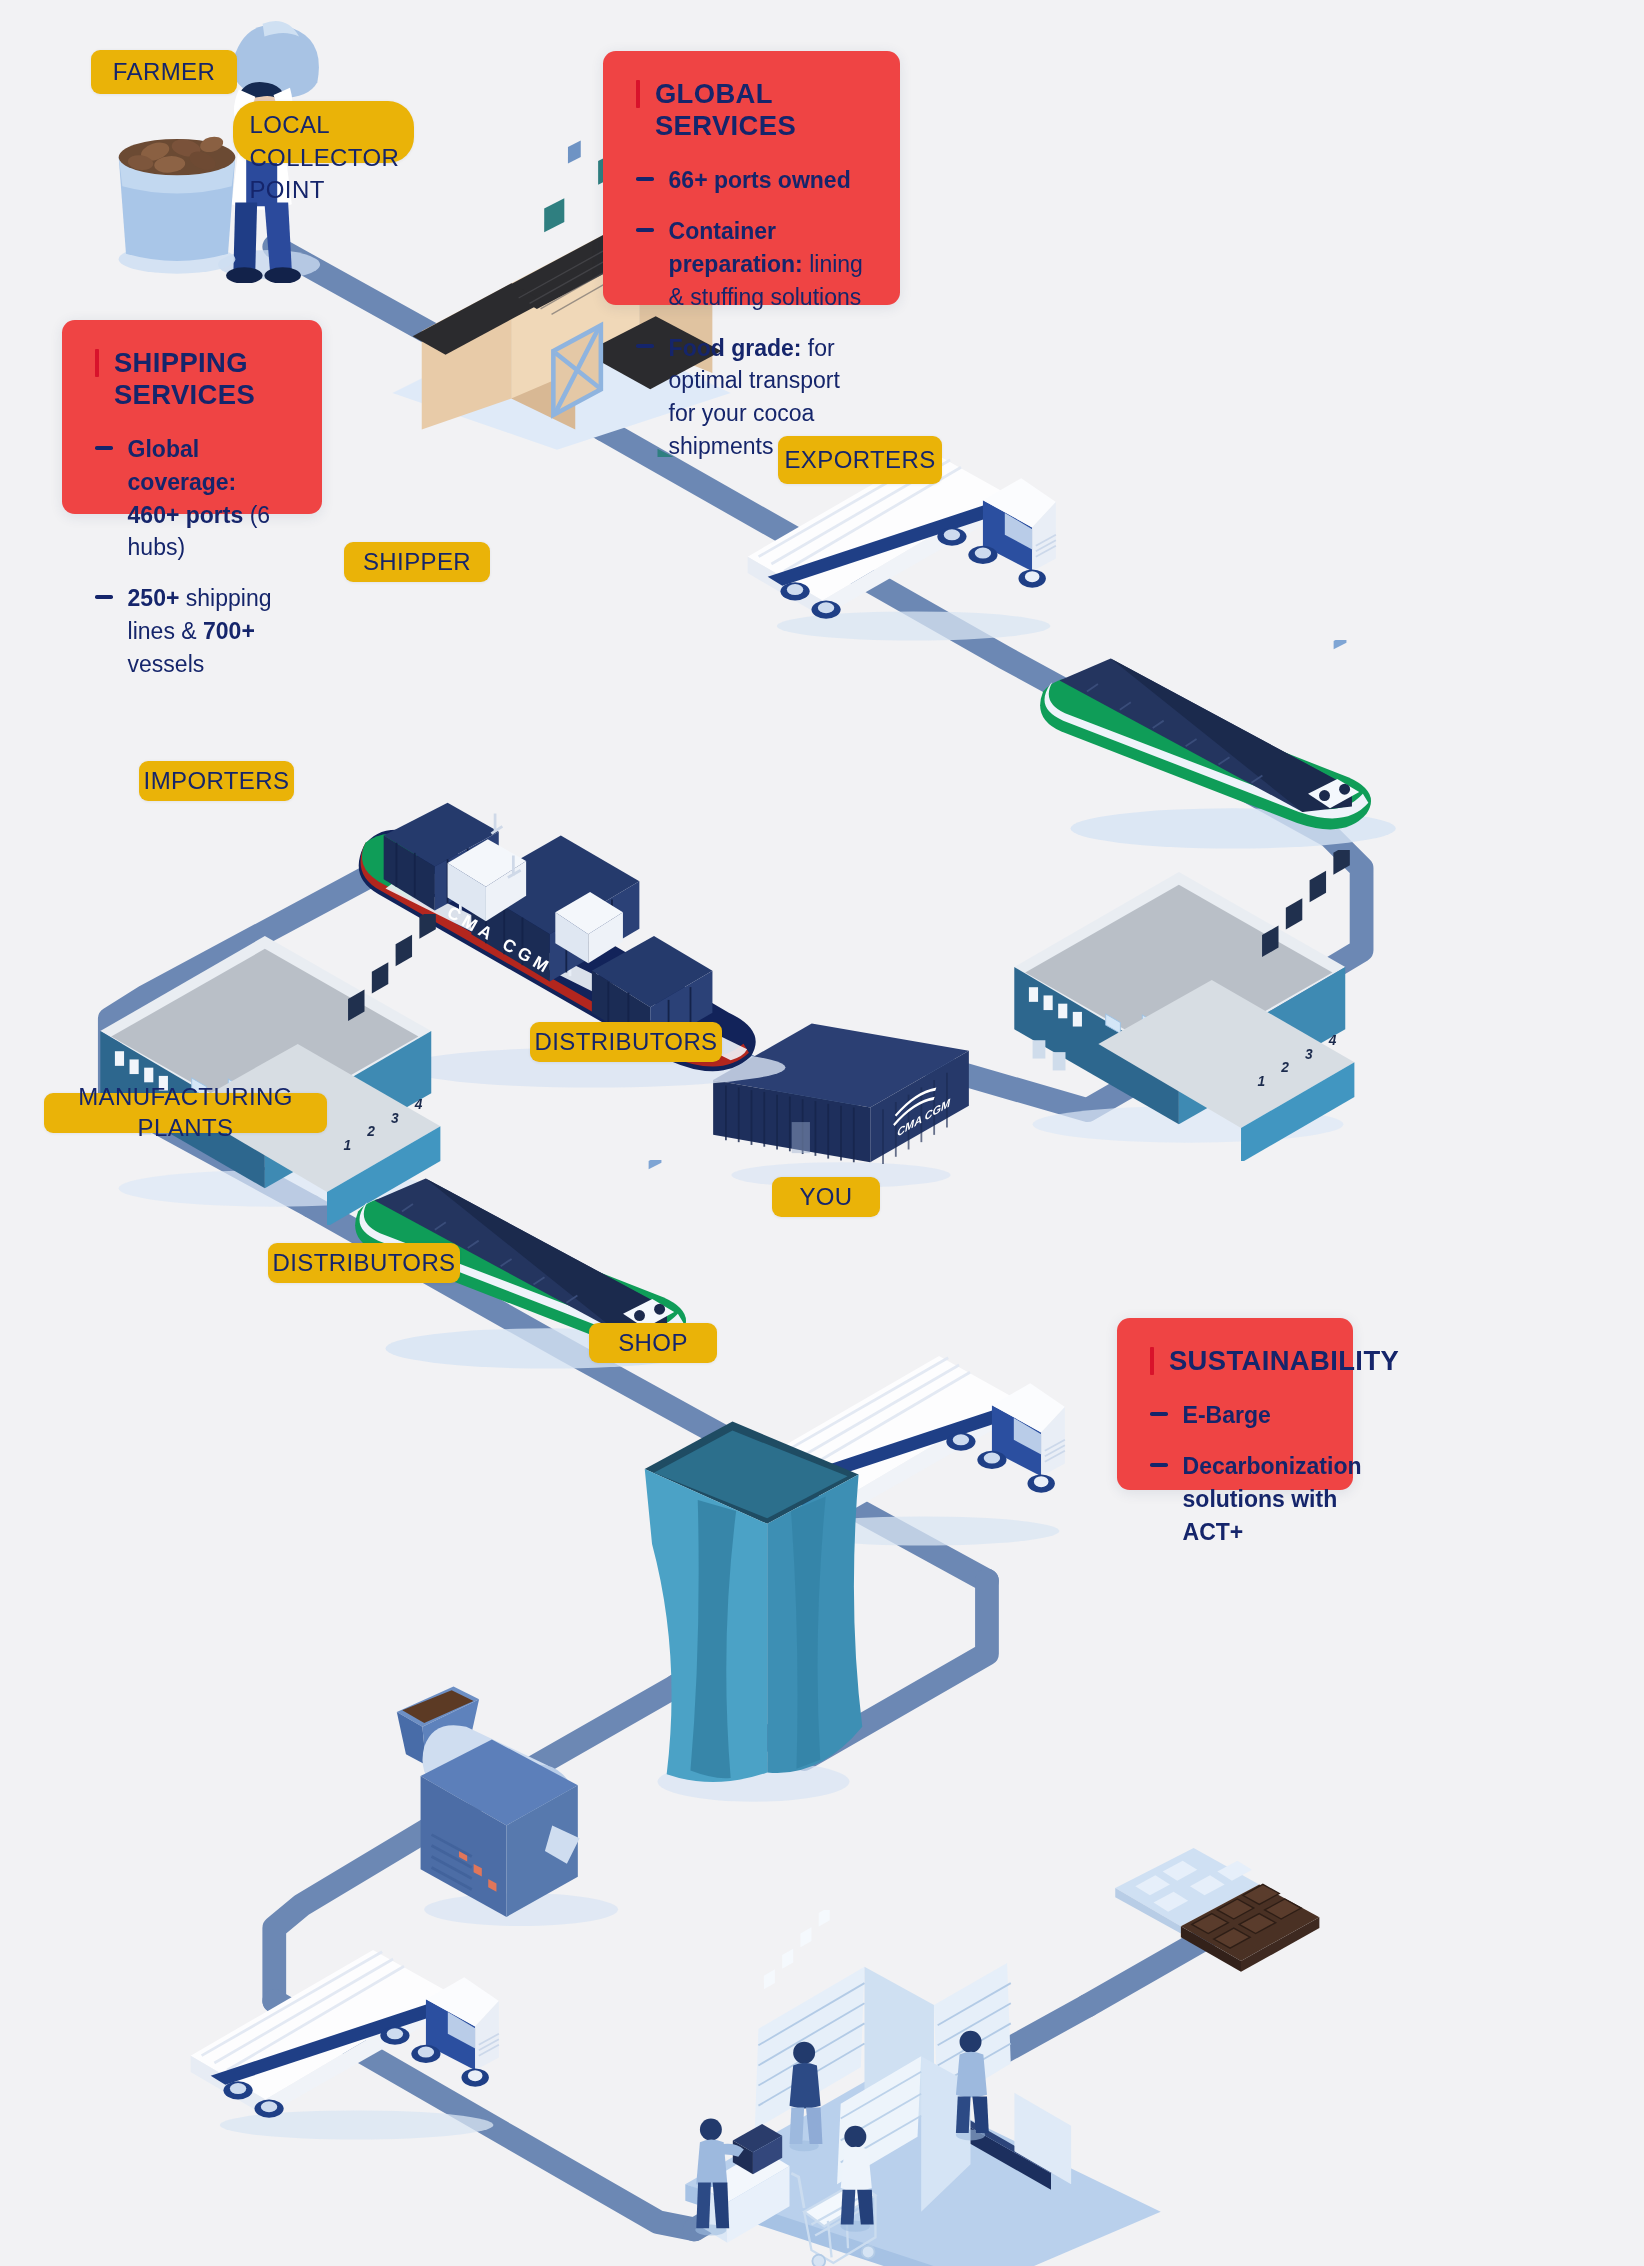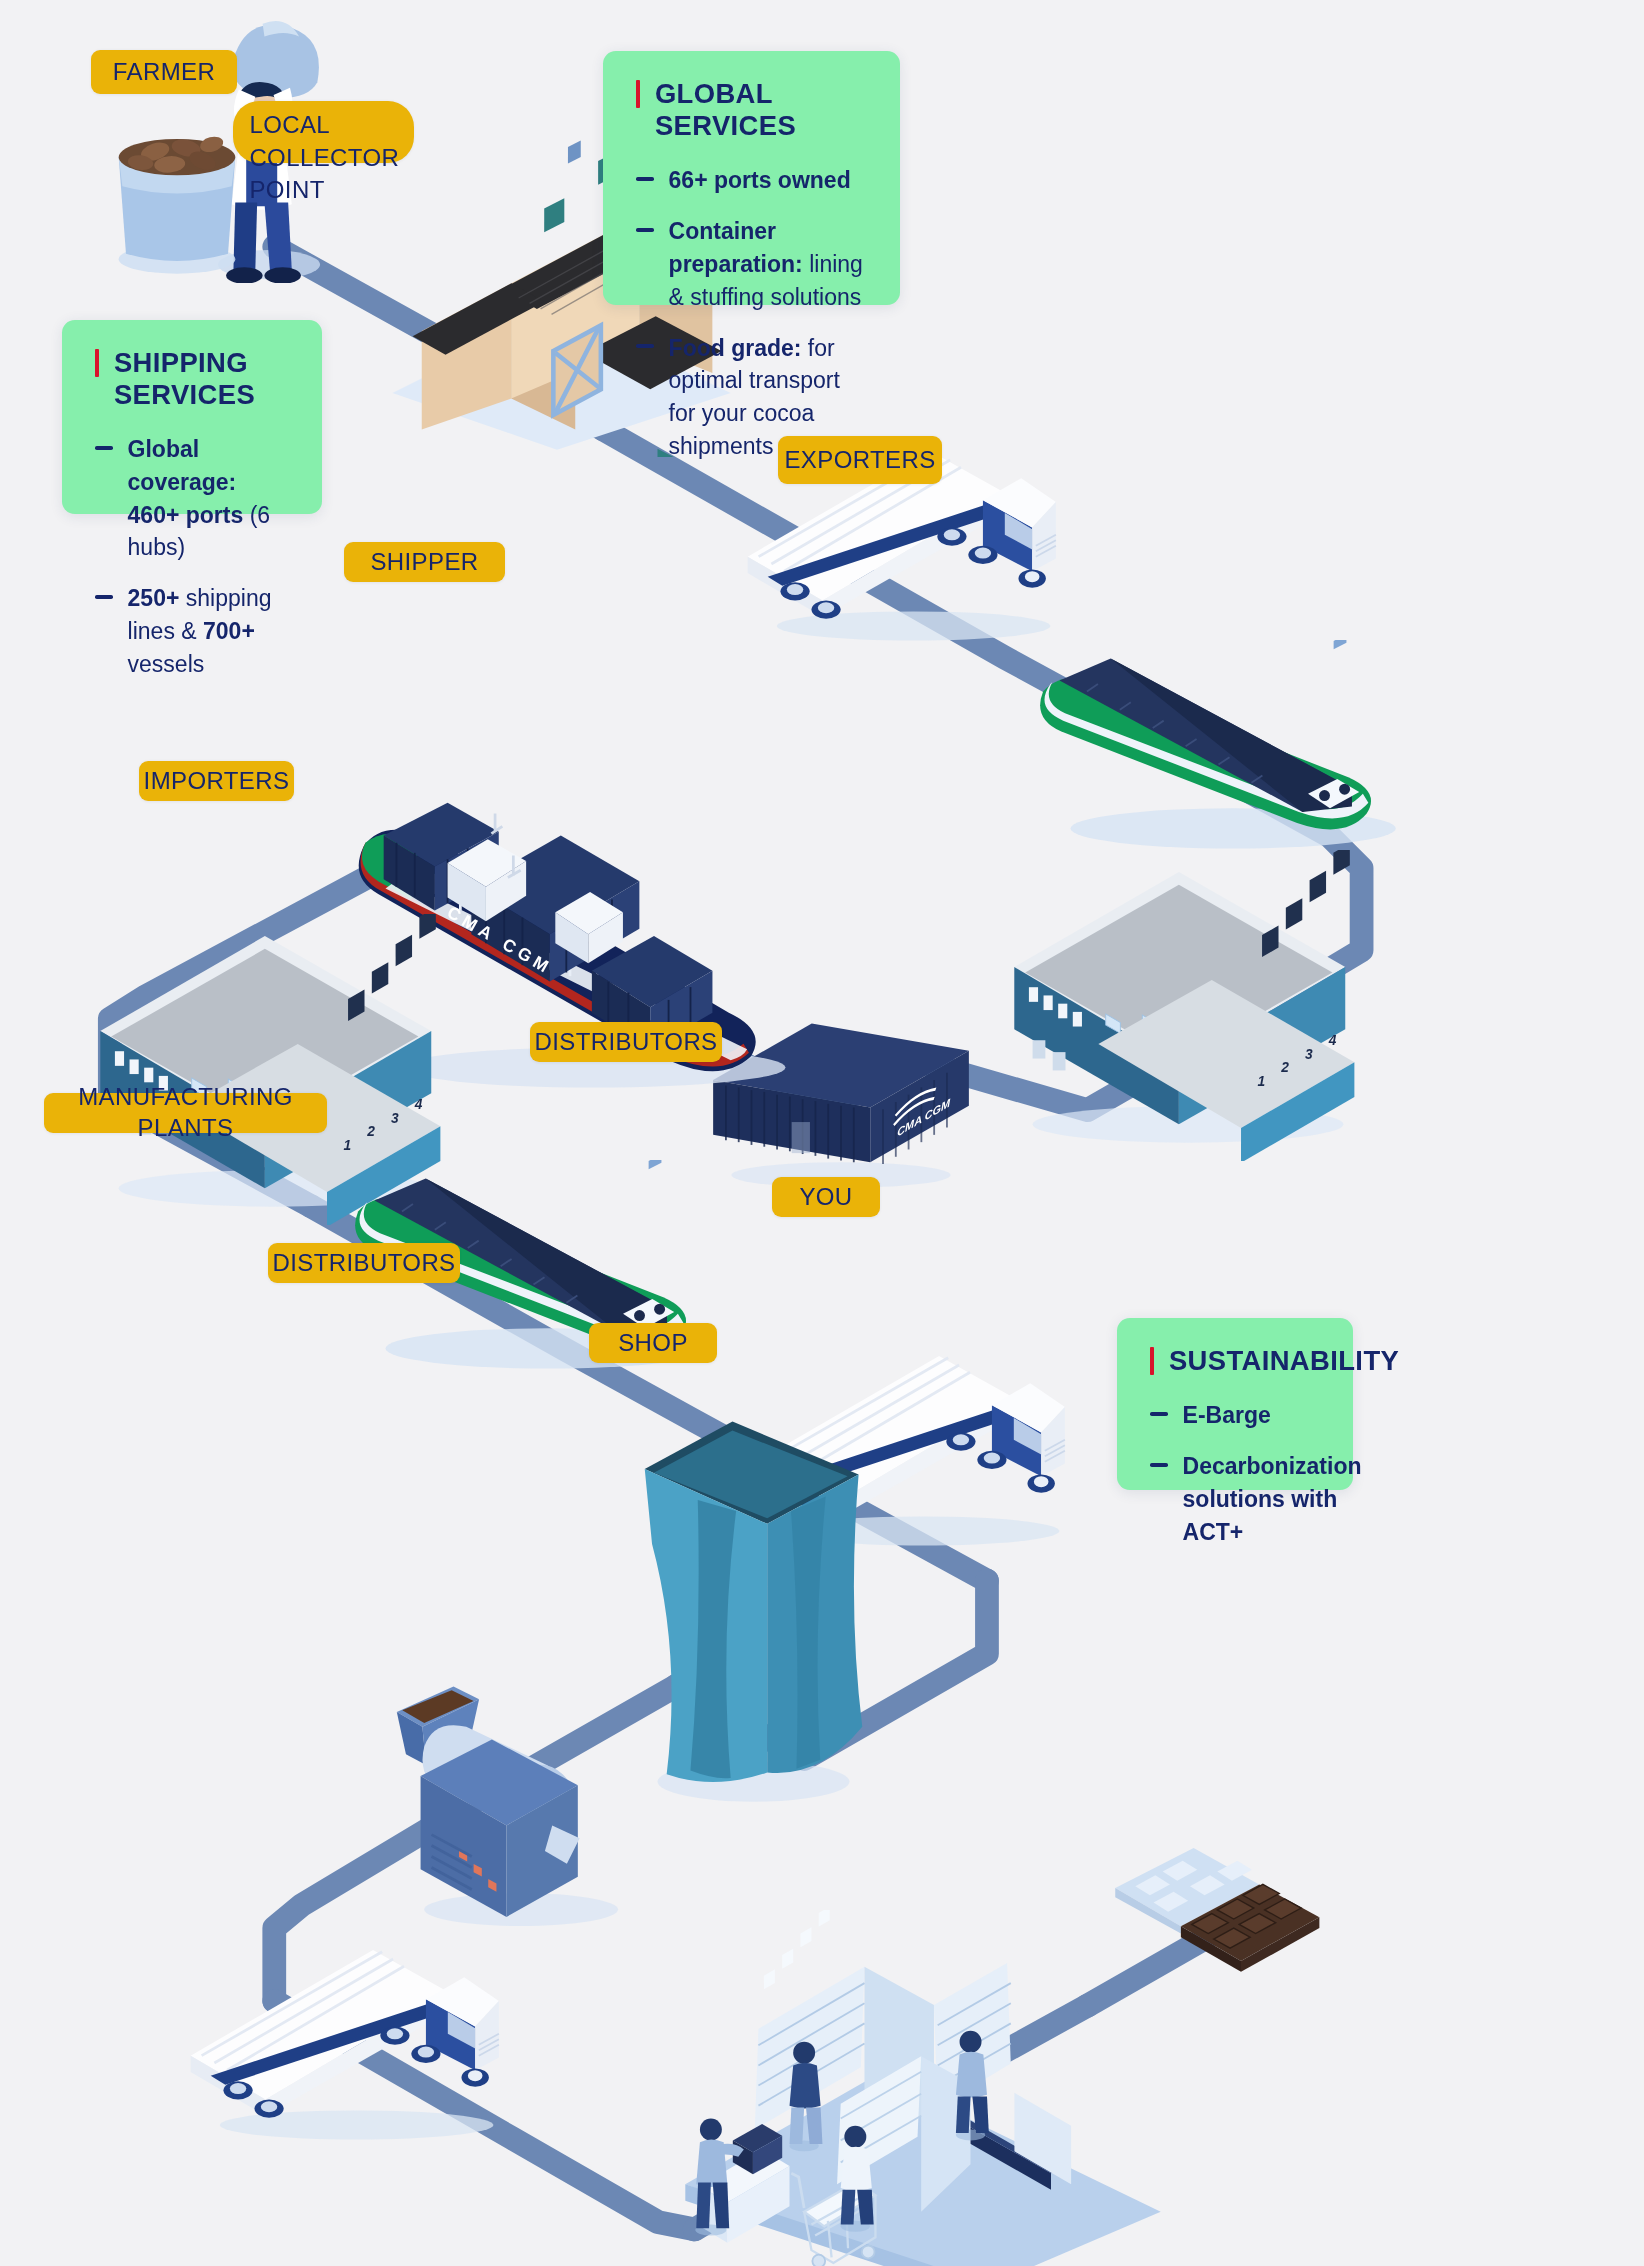--- a/index.html
+++ b/index.html
@@ -17,21 +17,21 @@
     color:#15256b;font-weight:400;letter-spacing:0.4px;
     display:flex;align-items:center;justify-content:center;
     box-shadow:0 0.9px 2.7px rgba(30,40,80,.07);
     font-size:24px;line-height:1.28;text-align:center;
     padding:9.1px 20px;box-sizing:border-box;
   }
   .pill.two{line-height:1.35;display:block;padding:14.6px 22px;text-align:left;}
 
   
   .card{
-    position:absolute;background:#86efac;border-radius:12.8px;
+    position:absolute;background:#ef4444;border-radius:12.8px;
     box-shadow:0 2.7px 12.8px rgba(40,55,100,.10);
     padding:27.4px 31px 31px 29px;box-sizing:border-box;
   }
   .card-title{
     display:flex;align-items:flex-start;gap:14.6px;
     margin:0 0 22px 3.7px;
   }
   .tick{width:4.6px;height:27.4px;background:#d8122b;border-radius:0.9px;flex:none;margin-top:1.8px;}
   .card-title-text{
     font-size:27.4px;font-weight:700;color:#15256b;letter-spacing:0.4px;
@@ -682,21 +682,21 @@
 
   <div class="pill two" style="left:233px;top:101px;width:181px;height:62px;padding:8.2px 16.4px;border-radius:26px;">
     <div>LOCAL COLLECTOR</div>
     <div>POINT</div>
   </div>
 
   <div class="pill" style="left:778px;top:436px;width:164px;height:48px;">
     <span>EXPORTERS</span>
   </div>
 
-  <div class="pill" style="left:344px;top:542px;width:161px;height:40px;">
+  <div class="pill" style="left:344px;top:542px;width:146px;height:40px;">
     <span>SHIPPER</span>
   </div>
 
   <div class="pill" style="left:139px;top:761px;width:155px;height:40px;">
     <span>IMPORTERS</span>
   </div>
 
   <div class="pill" style="left:530px;top:1022px;width:192px;height:40px;">
     <span>DISTRIBUTORS</span>
   </div>

